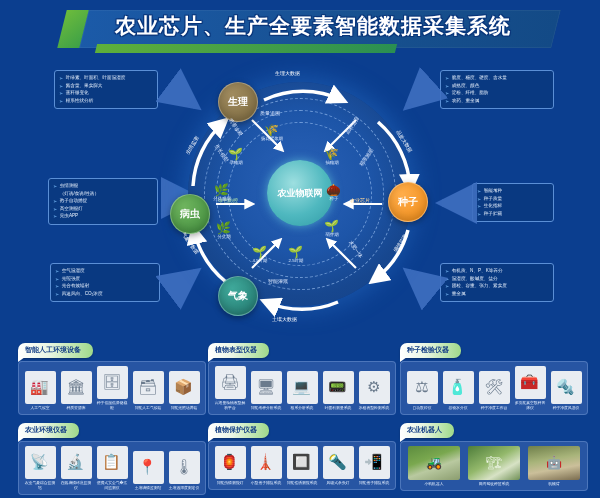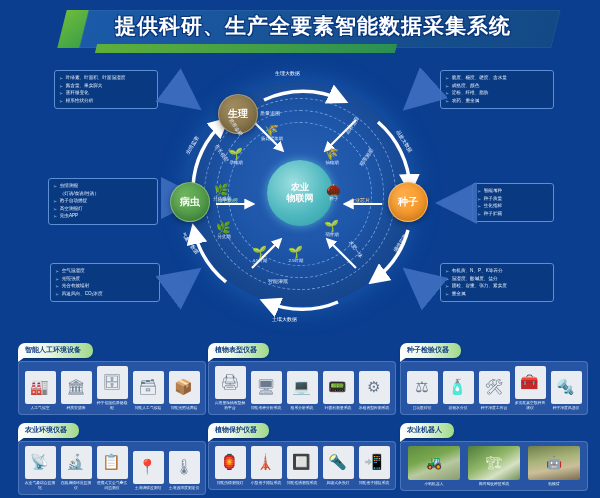--- a/index.html
+++ b/index.html
@@ -83,37 +83,37 @@
     position:absolute; border-radius:50%;
     border:1px dashed rgba(175,210,255,.55);
   }
   .rl1 { left:44px; top:34px; width:192px; height:192px; }
   .rl2 { left:56px; top:46px; width:168px; height:168px; }
   .rl3 { left:68px; top:58px; width:144px; height:144px; }
   .core {
     position:absolute; left:107px; top:96px; width:66px; height:66px;
     border-radius:50%;
     background:radial-gradient(circle at 40% 35%, #9ddfe0, #4fb8bf 55%, #2f9aa6 100%);
-    display:flex; flex-direction:column; align-items:center; justify-content:center;
+    display:flex; flex-direction:row; align-items:center; justify-content:center;
     color:#ffffff; font-size:9px; font-weight:bold; line-height:11px;
     box-shadow:0 0 10px rgba(120,230,230,.5);
   }
   .node {
     position:absolute; width:40px; height:40px; border-radius:50%;
     display:flex; align-items:center; justify-content:center;
     color:#fff; font-size:10px; font-weight:bold;
     box-shadow:0 2px 6px rgba(0,0,0,.35), inset 0 -3px 8px rgba(0,0,0,.18);
     border:1px solid rgba(255,255,255,.25);
   }
-  .n-phys  { left:58px;  top:30px;  background:radial-gradient(circle at 35% 30%, #a08b5f, #7d6a3f); }
+  .n-phys  { left:58px;  top:18px;  background:radial-gradient(circle at 35% 30%, #a08b5f, #7d6a3f); }
   .n-qual  { left:180px; top:20px;  background:radial-gradient(circle at 35% 30%, #7dbb6a, #4f9042); }
   .n-seed  { left:228px; top:118px; background:radial-gradient(circle at 35% 30%, #ffad4a, #ef8b16); }
   .n-soil  { left:180px; top:212px; background:radial-gradient(circle at 35% 30%, #c78b4e, #a06728); }
   .n-weather{left:58px;  top:212px; background:radial-gradient(circle at 35% 30%, #3fa89a, #22786f); }
-  .n-pest  { left:10px;  top:118px; background:radial-gradient(circle at 35% 30%, #6fb45e, #3f8c3c); }
+  .n-pest  { left:10px;  top:130px; background:radial-gradient(circle at 35% 30%, #6fb45e, #3f8c3c); }
 
   .clabel {
     position:absolute; font-size:5px; color:#dfeaff; white-space:nowrap;
   }
   .clabel-w { color:#ffffff; }
   .clabel-g { color:#bff0a8; }
   .clabel-y { color:#ffd99a; }
 
   .stage {
     position:absolute; text-align:center; width:40px;
@@ -166,21 +166,21 @@
     font-size:3.8px; line-height:5px; color:#e6f0ff; white-space:pre-line;
   }
 </style>
 </head>
 <body>
 
 <div class="header">
   <div class="hdr-green-l"></div>
   <div class="hdr-band"></div>
   <div class="hdr-green-b"></div>
-  <div class="hdr-title">提供科研、生产全要素智能数据采集系统</div>
+  <div class="hdr-title">农业芯片、生产全要素智能数据采集系统</div>
 </div>
 
 <div class="mid">
 
   <div class="fbox fb-phys">
     <div class="fline">
         <span class="farrow">➢</span>
         <span>叶绿素、叶面积、叶面温湿度</span>
       </div>
     <div class="fline">
@@ -341,20 +341,21 @@
       <path d="M56,140 L92,140" stroke="#ffffff" stroke-width="2.2" fill="none" marker-end="url(#wh2)"></path>
     </svg>
 
     <div class="core">
       <span>农业</span>
       <span>物联网</span>
     </div>
 
     <div class="node n-phys">生理</div>
     <div class="node n-seed">种子</div>
+    <div class="node n-weather">气象</div>
     <div class="node n-pest">病虫</div>
 
     <div class="clabel clabel-w" style="left:115px;top:6px;">生理大数据</div>
     <div class="clabel clabel-w" style="left:112px;top:252px;">土壤大数据</div>
     <div class="clabel clabel-w" style="left:22px;top:78px;transform:rotate(-58deg);">虫情监测</div>
     <div class="clabel clabel-w" style="left:18px;top:176px;transform:rotate(55deg);">气象大数据</div>
     <div class="clabel clabel-w" style="left:232px;top:74px;transform:rotate(58deg);">品质大数据</div>
     <div class="clabel clabel-w" style="left:230px;top:176px;transform:rotate(-57deg);">墒情监测</div>
 
     <div class="clabel" style="left:100px;top:46px;">质量追溯</div>

